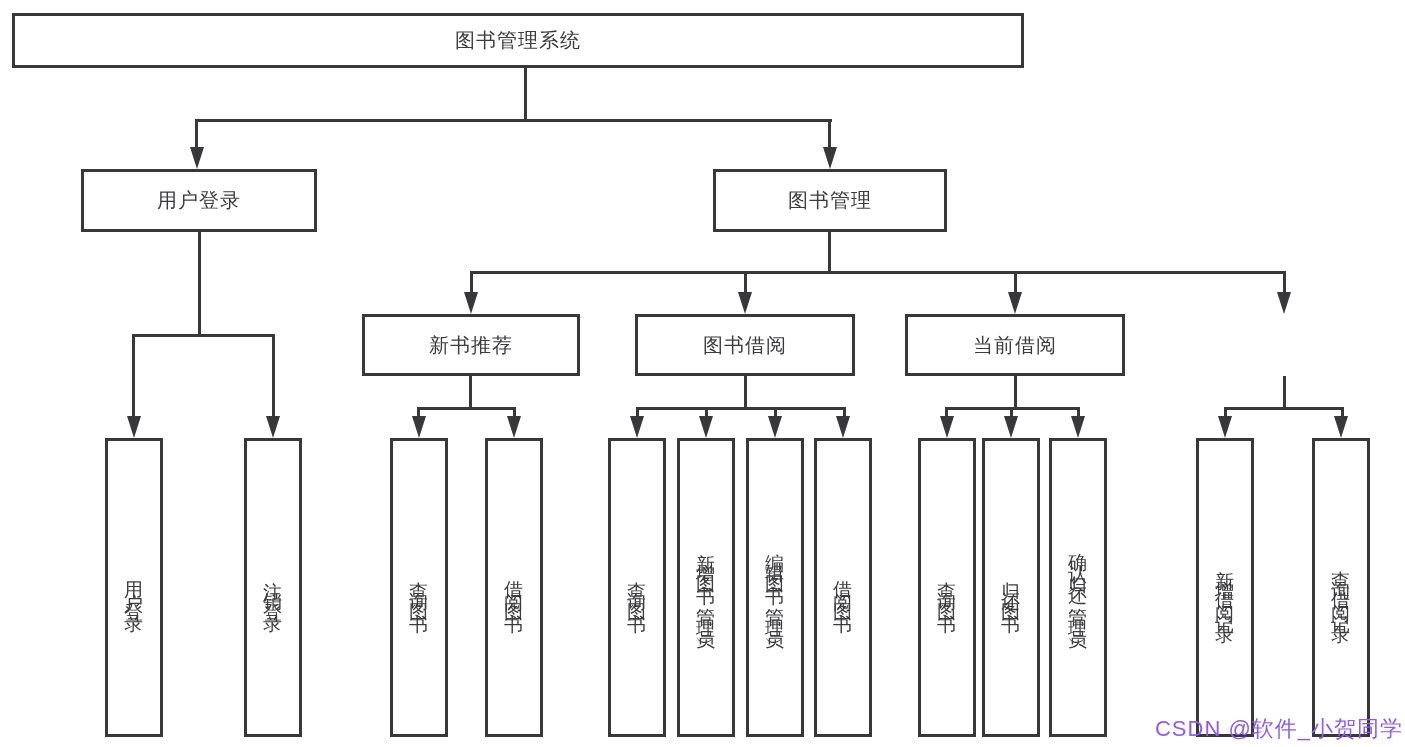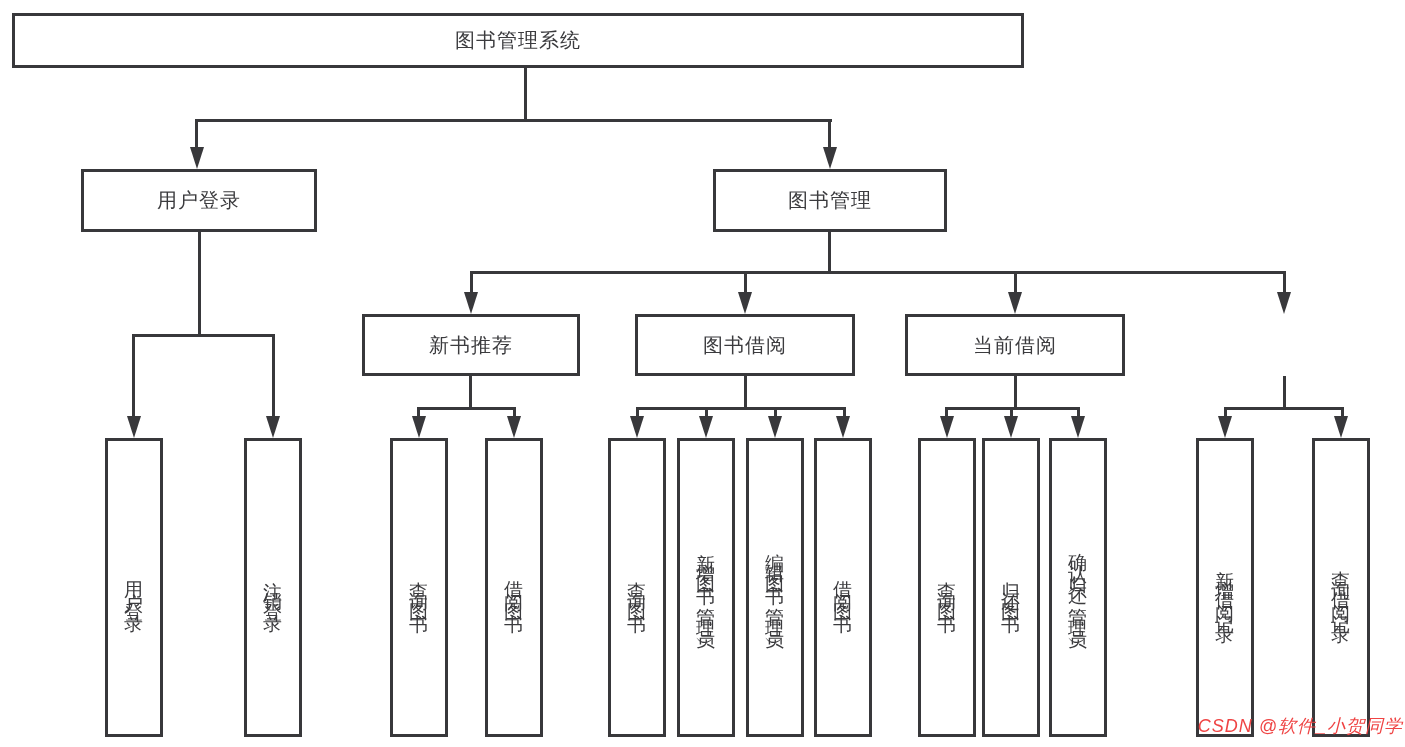--- a/index.html
+++ b/index.html
@@ -33,23 +33,22 @@
   .hl{position:absolute;height:3px;background:#38383b;}
   .ar{
     position:absolute;width:0;height:0;
     border-left:7px solid transparent;
     border-right:7px solid transparent;
     border-top:22px solid #38383b;
   }
   .watermark{
     position:absolute;
     top:714px;right:2px;
-    font-size:18px;color:#ef4444;letter-spacing:1px;
+    font-size:22px;color:#8b5cf6;letter-spacing:1px;
     white-space:nowrap;
-    font-style:italic;
   }
 </style>
 </head>
 <body>
 
 <div id="canvas">
 
   <div class="box" style="left:12px;top:13px;width:1012px;height:55px;">图书管理系统</div>
 
   <div class="vl" style="left:524px;top:68px;height:53px;"></div>

